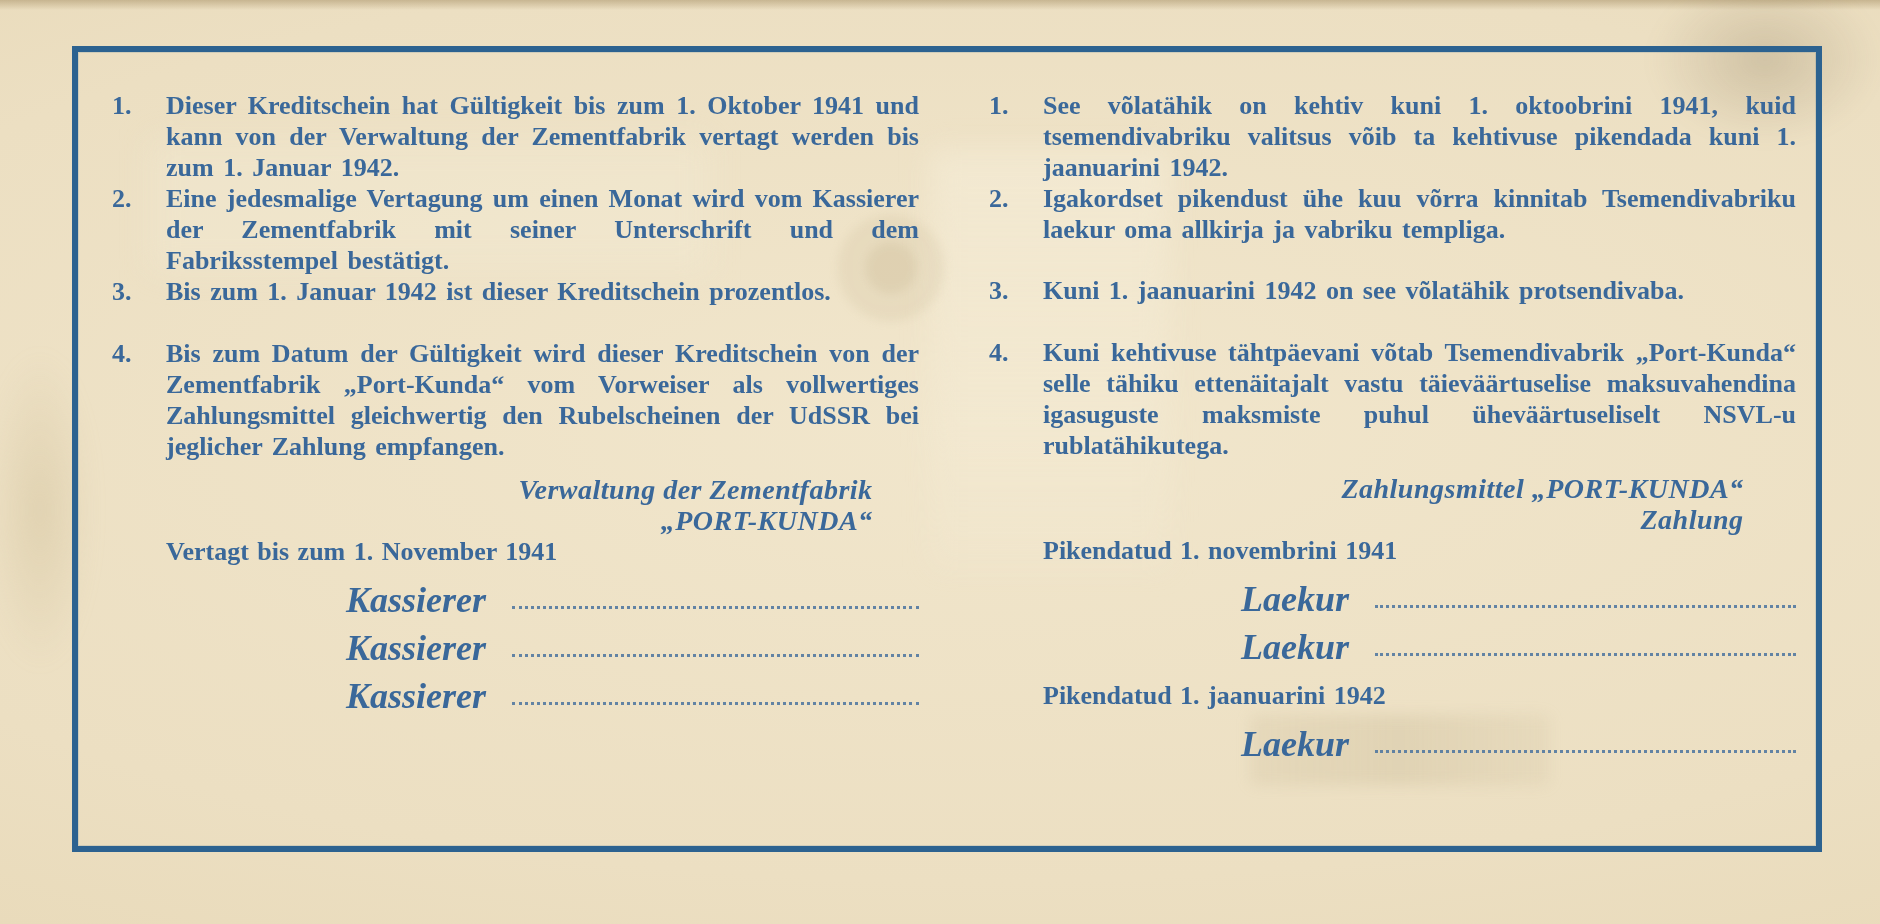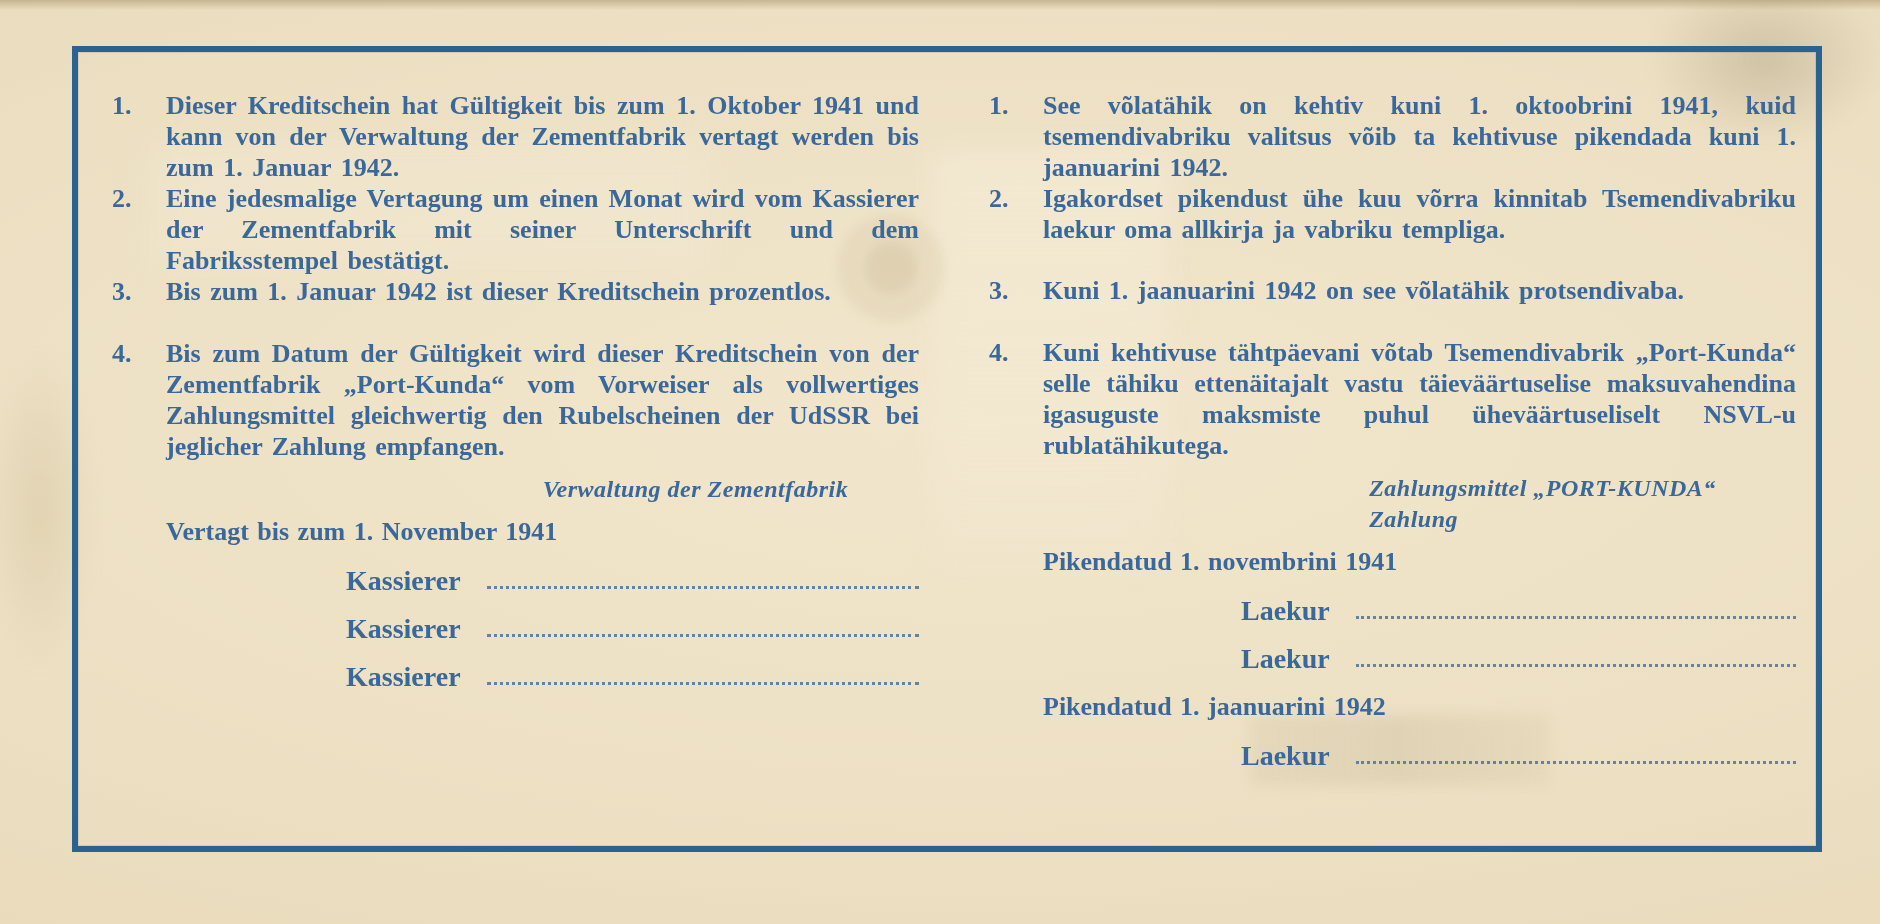--- a/index.html
+++ b/index.html
@@ -46,35 +46,35 @@
 
   .item{display:flex;font-size:26px;line-height:31px;font-weight:700;}
   .item .num{flex:none;width:54px;}
   .item .txt{flex:1;text-align:justify;word-spacing:3px;}
   .item-1{min-height:92px;}
   .item-2{min-height:92px;}
   .item-3{min-height:62px;}
   .item-4{min-height:124px;}
 
   .sig{
-    width:fit-content;margin:12px auto 0;text-align:left;
-    font-style:italic;font-weight:700;font-size:24px;line-height:31px;letter-spacing:.5px;
+    width:fit-content;margin:12px auto 0;text-align:right;
+    font-style:italic;font-weight:700;font-size:28px;line-height:31px;letter-spacing:.5px;
   }
   .col-left .sig{transform:translateX(180px);}
   .col-right .sig{transform:translateX(150px);}
 
-  .ext-block{margin-top:11px;}
+  .ext-block{}
   .ext-label{
     padding-left:54px;font-size:26px;line-height:31px;font-weight:700;
     margin-bottom:18px;word-spacing:2px;
   }
   .ext-sign{display:flex;align-items:flex-end;margin-bottom:17px;}
   .col-left  .ext-sign{padding-left:234px;}
   .col-right .ext-sign{padding-left:252px;}
-  .signer{font-weight:700;font-size:28px;line-height:31px;flex:none;}
+  .signer{font-style:italic;font-weight:700;font-size:36px;line-height:31px;flex:none;}
   .dots{flex:1;margin-left:26px;margin-bottom:7px;border-bottom:3px dotted #4a739f;opacity:.85;}
 </style>
 </head>
 <body>
 
 <div class="scan">
   <div class="edge-top"></div>
   <div class="crease-tr"></div>
   <div class="stain-l"></div>
   <div class="patch-1"></div>
@@ -98,20 +98,21 @@
           <span class="num">3.</span>
           <span class="txt">Bis zum 1. Januar 1942 ist dieser Kreditschein prozentlos.</span>
         </div>
         <div class="item item-4">
           <span class="num">4.</span>
           <span class="txt">Bis zum Datum der Gültigkeit wird dieser Kreditschein von der Zementfabrik „Port-Kunda“ vom Vorweiser als vollwertiges Zahlungsmittel gleichwertig den Rubelscheinen der UdSSR bei jeglicher Zahlung empfangen.</span>
         </div>
 
         <div class="sig">
           <div>Verwaltung der Zementfabrik</div>
+          <div>„PORT-KUNDA“</div>
         </div>
 
         <div class="ext-block">
           <div class="ext-label">Vertagt bis zum 1. November 1941</div>
           <div class="ext-sign">
             <span class="signer">Kassierer</span>
             <span class="dots"></span>
           </div>
           <div class="ext-sign">
             <span class="signer">Kassierer</span>

